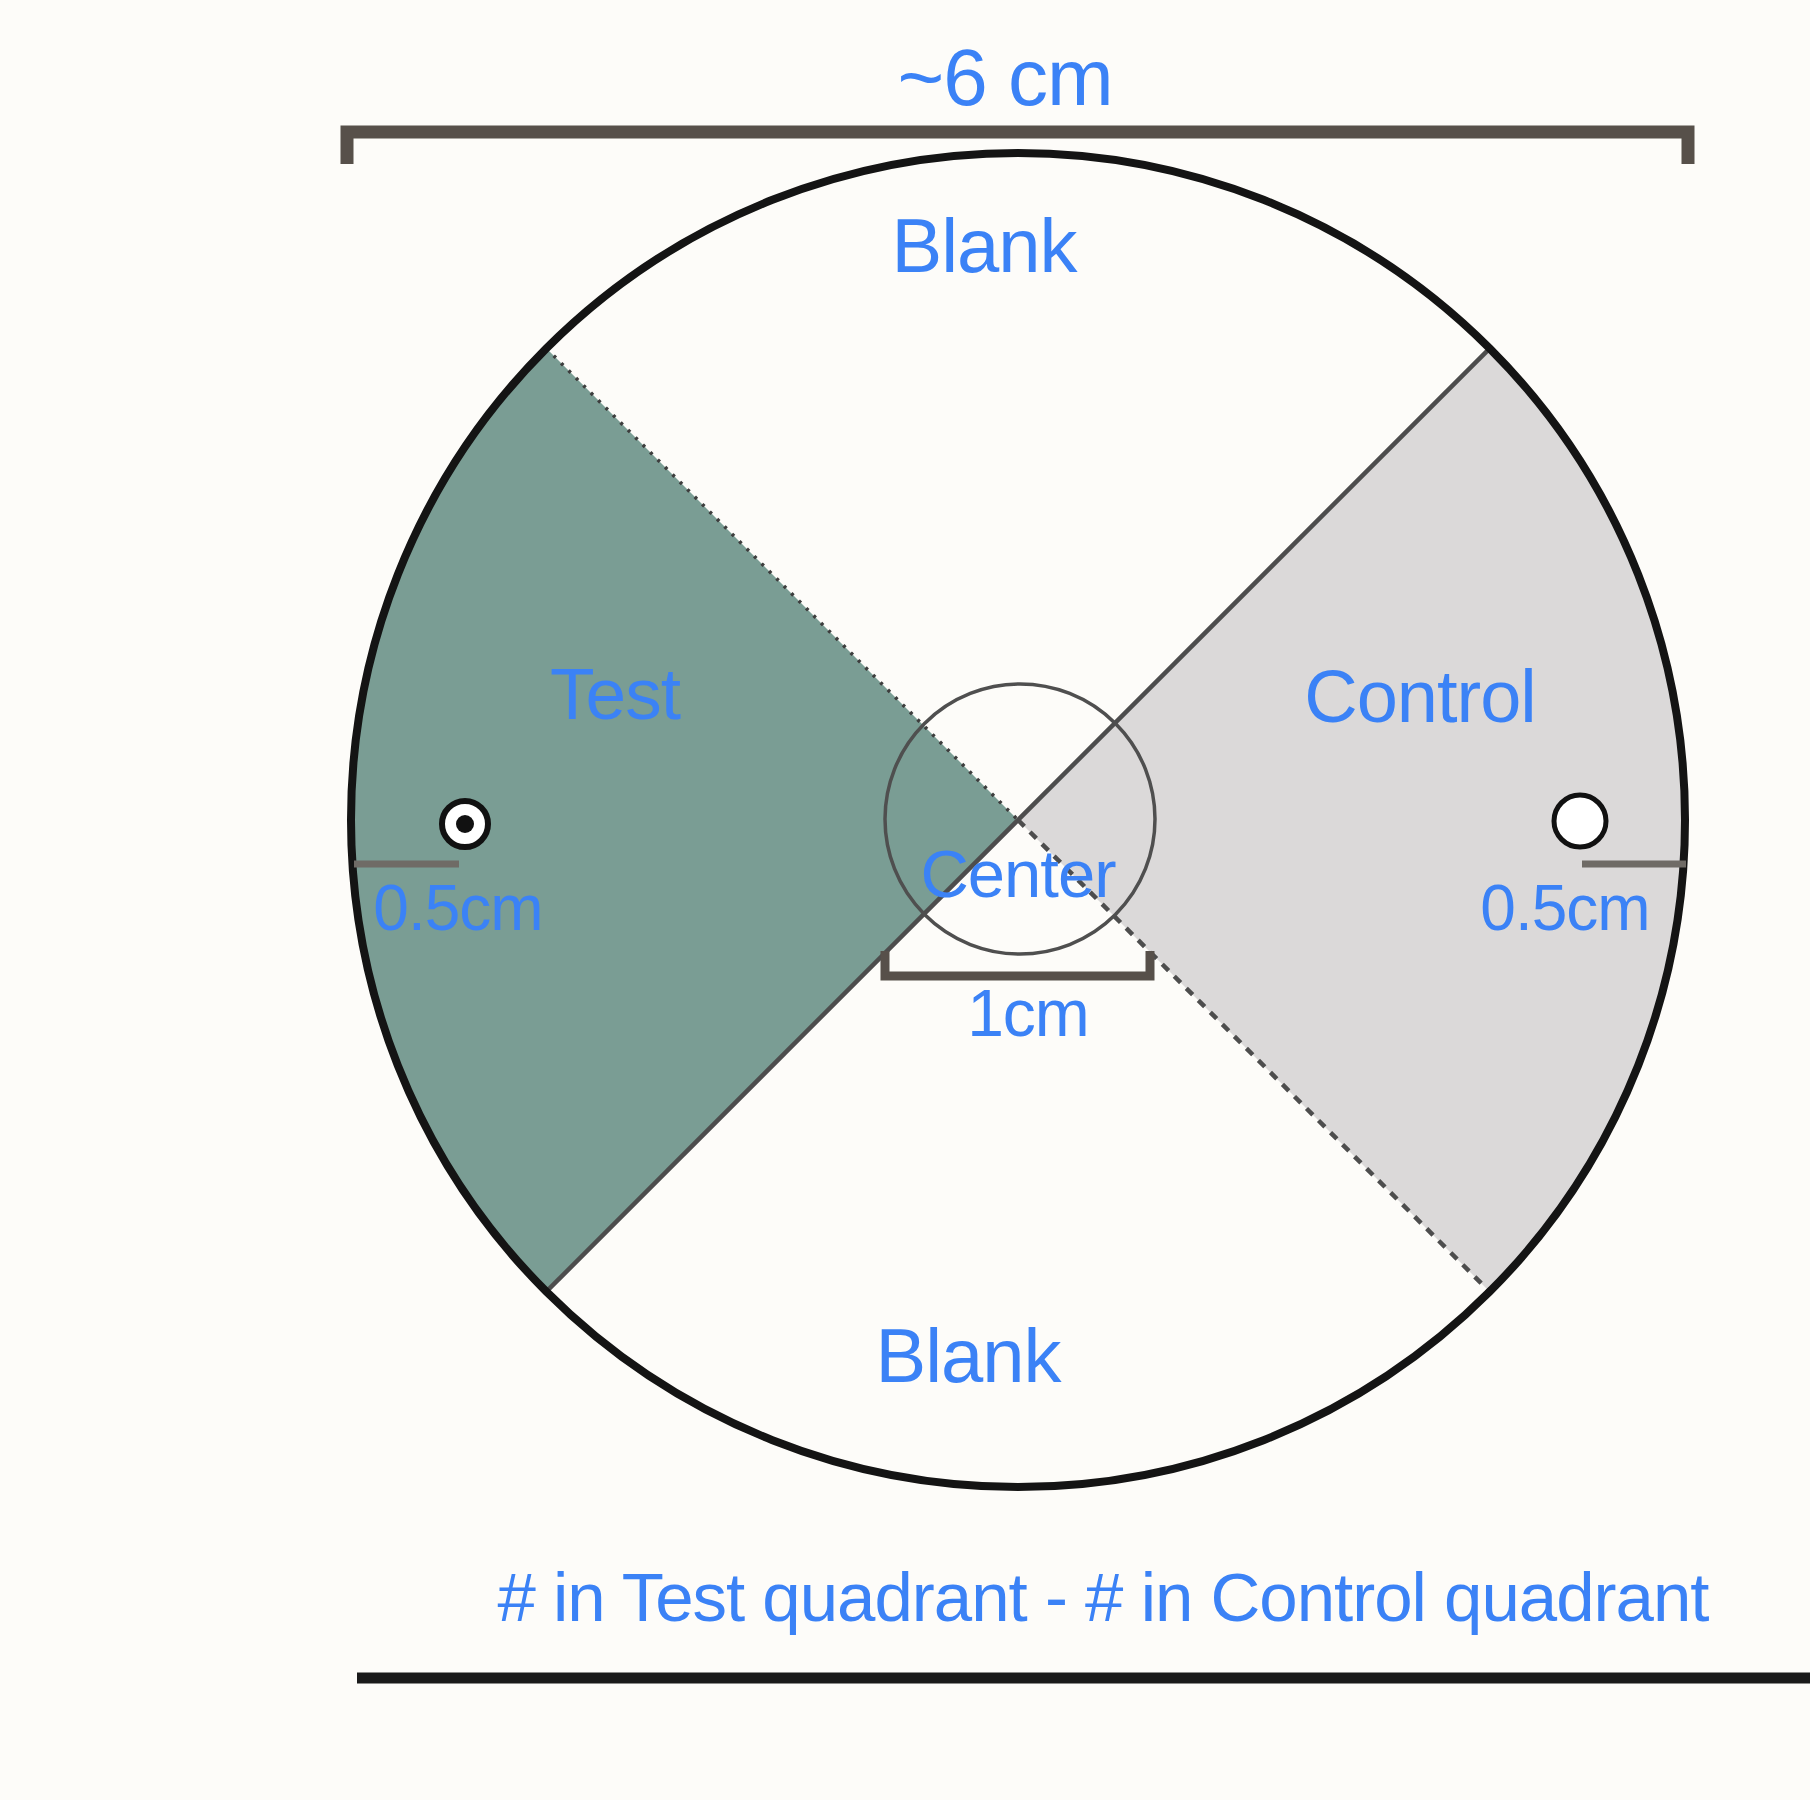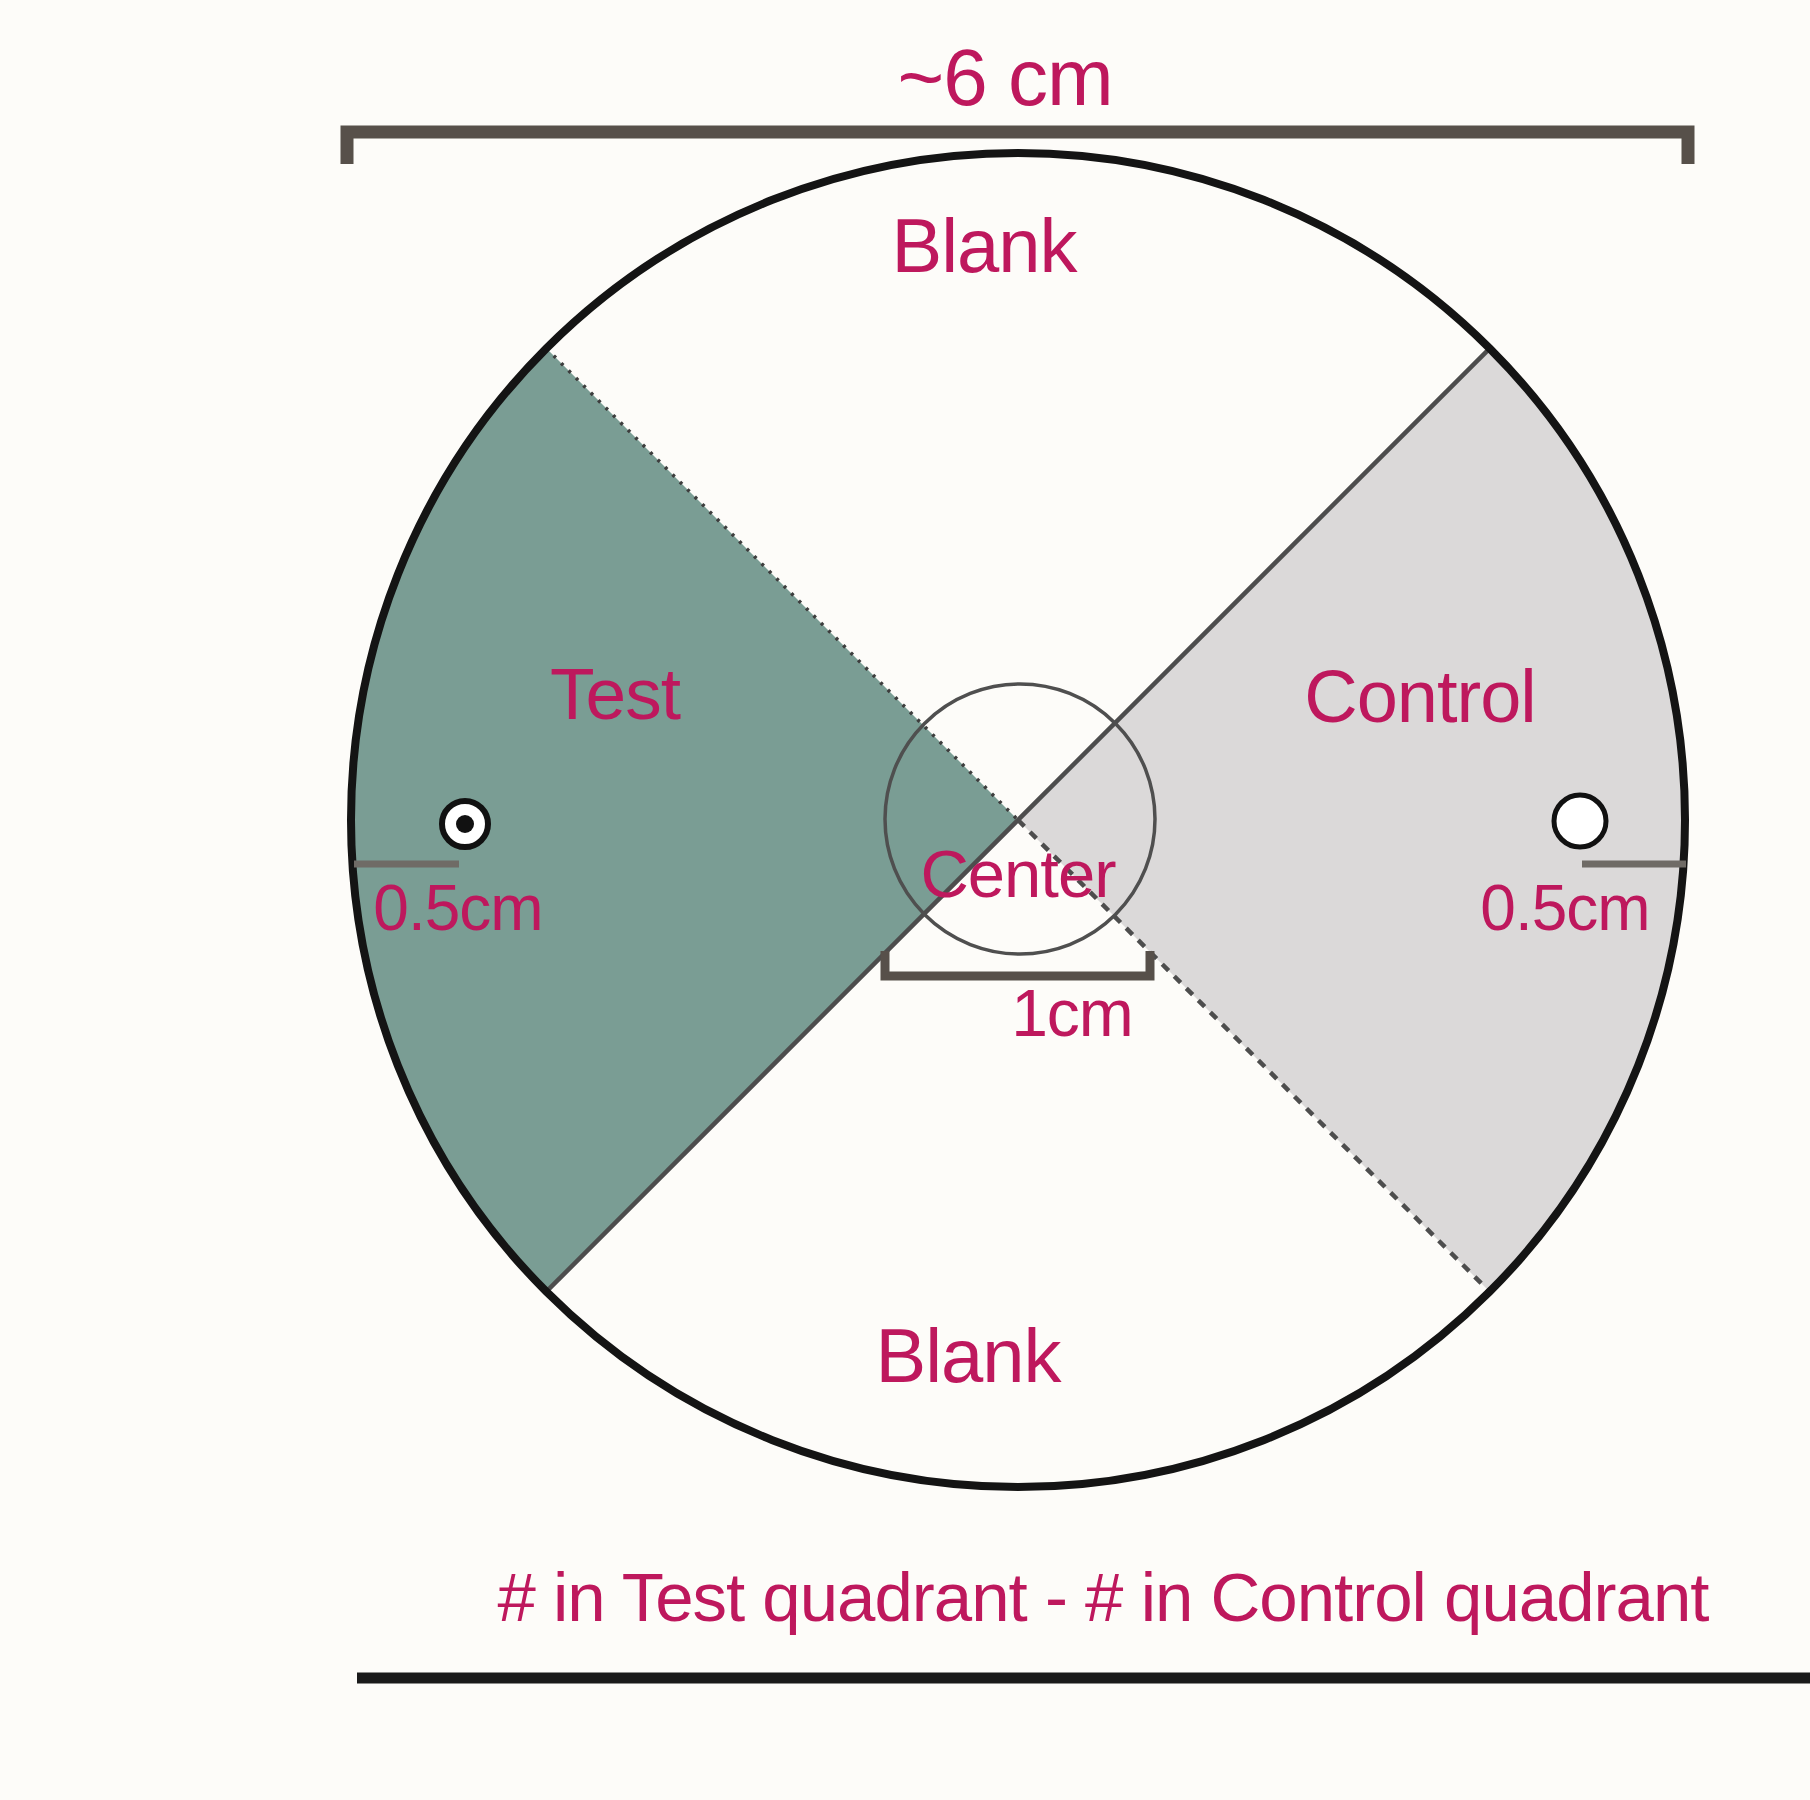--- a/index.html
+++ b/index.html
@@ -20,30 +20,30 @@
     position: absolute;
     left: 0;
     top: 0;
     width: 1810px;
     height: 1800px;
   }
   .lbl {
     position: absolute;
     transform: translate(-50%, -50%);
     white-space: nowrap;
-    color: #be185d;
+    color: #3b82f6;
     line-height: 1;
     letter-spacing: -1px;
   }
   .lbl-6cm      { left: 965px;  top: 62px;   font-size: 80px; }
   .lbl-blank-t  { left: 944px;  top: 230px;  font-size: 76px; }
   .lbl-test     { left: 575px;  top: 677px;  font-size: 73px; text-align: right; }
   .lbl-control  { left: 1353px; top: 681px;  font-size: 74px; margin-left: 27px; }
   .lbl-center   { left: 978px;  top: 857px;  font-size: 67px; }
-  .lbl-1cm      { left: 988px;  top: 997px;  font-size: 66px; margin-left: 44px; }
+  .lbl-1cm      { left: 988px;  top: 997px;  font-size: 66px; }
   .lbl-05-left  { left: 418px;  top: 892px;  font-size: 64px; }
   .lbl-05-right { left: 1525px; top: 892px;  font-size: 64px; }
   .lbl-blank-b  { left: 928px;  top: 1340px; font-size: 76px; }
   .lbl-ci       { left: 146px;  top: 1656px; font-size: 95px; letter-spacing: 0; }
   .lbl-num      { left: 1063px; top: 1581px; font-size: 69px; }
   .lbl-den      { left: 1057px; top: 1734px; font-size: 69px; }
 </style>
 </head>
 <body>
 

